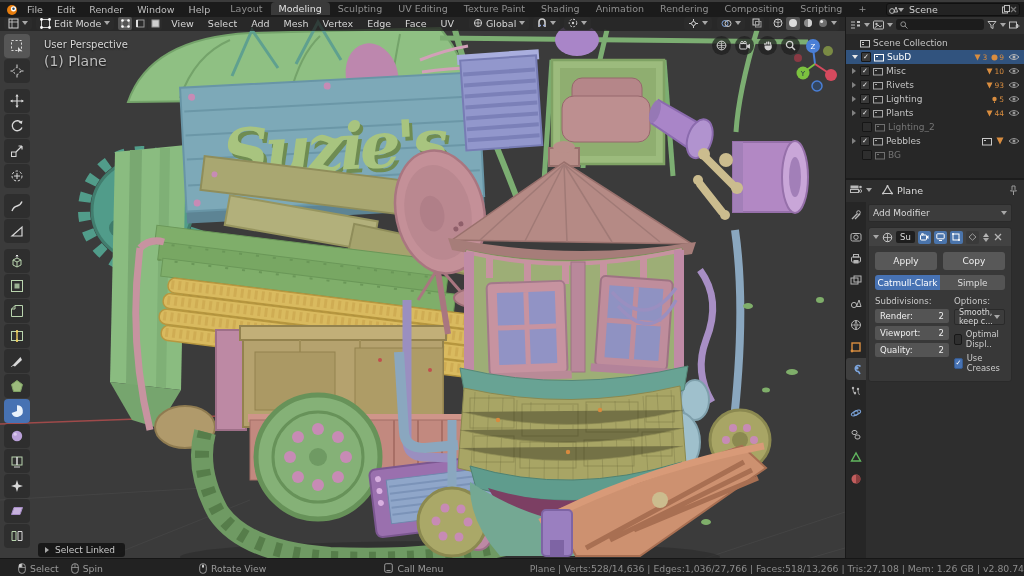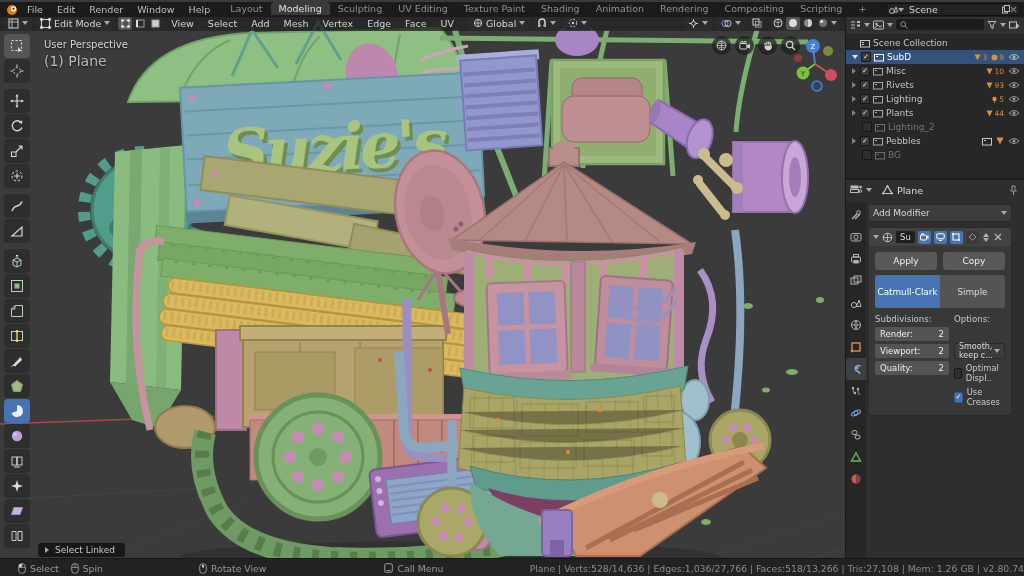--- a/index.html
+++ b/index.html
@@ -58,21 +58,21 @@
   .field{height:14px;background:#545454;border-radius:2px;display:flex;align-items:center;justify-content:space-between;padding:0 5px;color:#efefef;font-size:8.5px;margin-bottom:3px;}
   .drop{height:14px;background:#3c3c3c;border:1px solid #2a2a2a;border-radius:2px;display:flex;align-items:center;justify-content:space-between;padding:0 4px;color:#d8d8d8;font-size:8px;}
   .ckrow{display:flex;align-items:center;gap:4px;margin-top:4px;color:#cccccc;font-size:8.4px;}
   .ck{width:9px;height:9px;border-radius:2px;background:#2e2e2e;border:1px solid #171717;display:flex;align-items:center;justify-content:center;font-size:7px;color:#fff;}
   .ck.on{background:#4772b3;border-color:#365a8e;}
   #modpanel{margin-top:5px;background:#383838;border:1px solid #2a2a2a;border-radius:3px;}
   #modhead{height:18px;background:#424242;border-radius:3px 3px 0 0;display:flex;align-items:center;gap:3px;padding:0 4px;}
   .tg{width:13px;height:13px;border-radius:2px;display:flex;align-items:center;justify-content:center;background:#3a3a3a;}
   .tg.on{background:#4a74ab;}
   .namechip{background:#1e1e1e;border-radius:2px;height:12px;display:flex;align-items:center;padding:0 4px;color:#ddd;font-size:8.5px;}
-  .seg{display:flex;height:33px;margin:5px 6px 0 6px;border-radius:3px;overflow:hidden;}
+  .seg{display:flex;height:15px;margin:5px 6px 0 6px;border-radius:3px;overflow:hidden;}
   .seg div{flex:1;display:flex;align-items:center;justify-content:center;font-size:8.8px;}
   .seg .a{background:#4772b3;color:#fff;}
   .seg .b{background:#545454;color:#ddd;}
   
   #statusbar{left:0;top:558px;width:1024px;height:18px;background:#222222;border-top:1px solid #161616;display:flex;align-items:center;z-index:40;font-size:9.3px;color:#9a9a9a;}
   #statusbar .grp{display:flex;align-items:center;gap:4px;}
   #stats{margin-left:auto;color:#8d8d8d;white-space:nowrap;}
 </style>
 </head>
 <body>
@@ -1100,21 +1100,21 @@
             <div class="field">
                 <span>Viewport:</span>
                 <span>2</span>
               </div>
             <div class="field">
                 <span>Quality:</span>
                 <span>2</span>
               </div>
           </div>
           <div style="flex:1">
-            <div style="color:#c8c8c8;font-size:8.6px;margin-bottom:19px">Options:</div>
+            <div style="color:#c8c8c8;font-size:8.6px;margin-bottom:3px">Options:</div>
             <div class="drop">
                 <span>Smooth, keep c...</span>
                 <span class="dn"></span>
               </div>
             <div class="ckrow">
                 <span class="ck"></span>
                 <span>Optimal Displ..</span>
               </div>
             <div class="ckrow">
                 <span class="ck on">✓</span>

